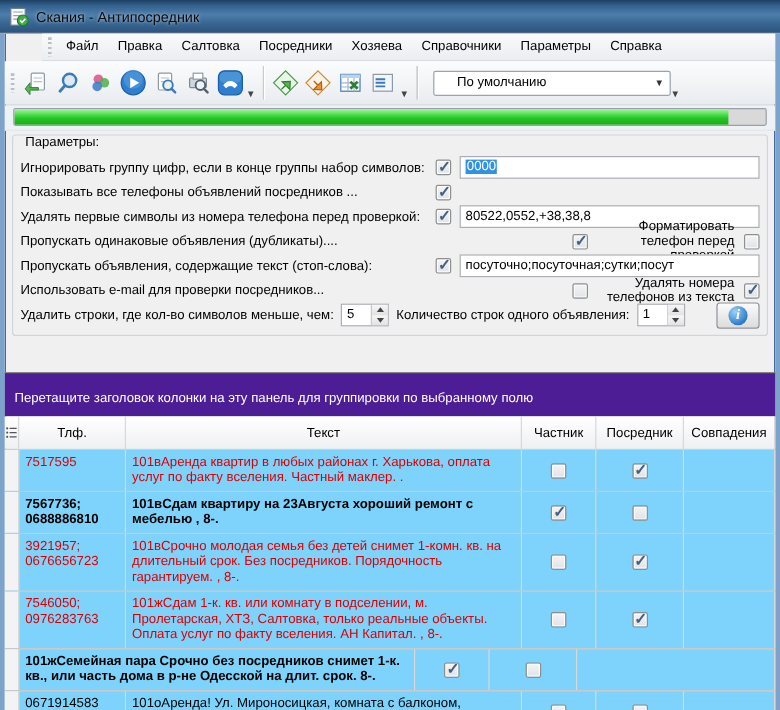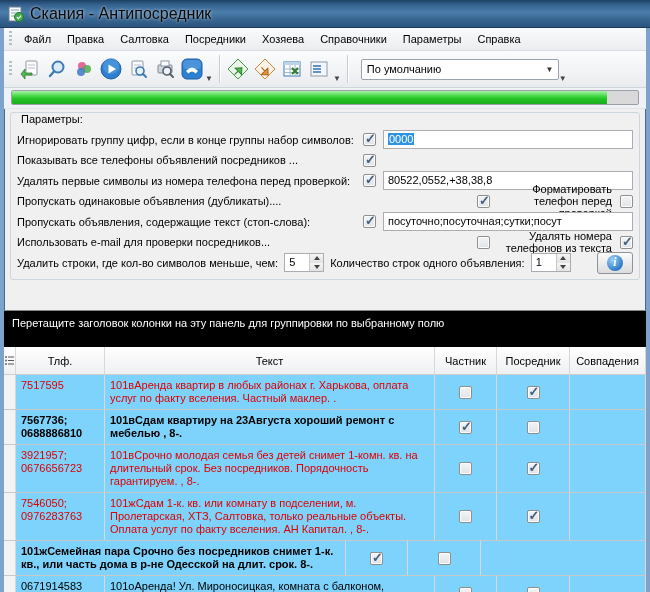--- a/index.html
+++ b/index.html
@@ -5,43 +5,43 @@
   * { box-sizing: border-box; margin: 0; padding: 0; }
   html,body { width:650px; height:592px; overflow:hidden; }
   body { font-family:"Liberation Sans", sans-serif; font-size:11px; color:#000; background:#f0f0f0; }
   .window { position:relative; width:650px; height:592px; background:#f0f0f0; }
 
   
   .titlebar { position:absolute; top:0; left:0; width:650px; height:28px;
     background:linear-gradient(180deg,#1d4063 0%,#35628f 18%,#4c7dab 45%,#36648f 75%,#2c5480 100%);
     display:flex; align-items:center; padding:0 8px; border-bottom:1px solid #1a3a5c; }
   .titlebar .app-icon { width:16px; height:16px; margin-right:6px; flex:0 0 auto; }
-  .titlebar .title-text { color:#0a0a0a; text-shadow:0 0 3px rgba(255,255,255,.7); font-size:16px; }
+  .titlebar .title-text { color:#0a0a0a; text-shadow:0 0 3px rgba(255,255,255,.7); font-size:12px; }
 
   
   .app-body { position:absolute; top:28px; left:0; right:0; bottom:0;
     border-left:4px solid #7da3ca; border-right:4px solid #7da3ca;
     box-shadow:inset 1px 0 0 #44699a, inset -1px 0 0 #44699a; background:#f0f0f0; }
 
   
   .menubar { height:23px; background:linear-gradient(#f9fafb,#ebedf0); border-bottom:1px solid #d9dde2;
-    display:flex; align-items:center; padding-left:4px; }
+    display:flex; align-items:center; padding-left:4px;margin-left:31px; }
   .grip { width:3px; height:16px; margin:0 4px 0 1px;
     background:repeating-linear-gradient(180deg,#b9bfc6 0 2px,transparent 2px 4px); }
   .menu-item { padding:3px 8px; cursor:default; }
 
   
   .toolbar { height:37px; background:linear-gradient(#fbfcfd,#e9ecef); border-bottom:1px solid #cfd6dd;
     display:flex; align-items:center; padding:0 4px; }
   .tb-btn { width:27px; height:28px; display:flex; align-items:center; justify-content:center; border-radius:3px; }
   .tb-caret { font-size:8px; color:#444; align-self:flex-end; padding:0 2px 4px 0; }
   .tb-sep { width:2px; height:28px; margin:0 4px;
     background:linear-gradient(90deg,#c6ccd3 0 1px,#ffffff 1px 2px); }
   .combo { margin-left:8px; width:198px; height:21px; background:#fff; border:1px solid #99a4b0;
-    border-radius:2px; display:flex; align-items:center; padding-left:5px; }
+    border-radius:2px; display:flex; align-items:center; padding-left:19px; }
   .combo .combo-text { flex:1; }
   .combo .combo-btn { width:17px; height:100%; display:flex; align-items:center; justify-content:center; color:#333; font-size:8px; }
 
   
   .progress-strip { height:21px; padding:2px 7px 3px 7px; background:#eef1f5; border-bottom:1px solid #e2e6ea; }
   .progress-track { height:15px; border:1px solid #9aa0a6; background:#d9d9d9; border-radius:2px; overflow:hidden; }
   .progress-fill { height:100%;
     background:linear-gradient(180deg,#a8f2a8 0%,#4ddd4d 35%,#23c423 60%,#1cab1c 100%); }
 
   
@@ -66,22 +66,22 @@
   .tri-up { width:0; height:0; border-left:3px solid transparent; border-right:3px solid transparent; border-bottom:4px solid #444; }
   .tri-down { width:0; height:0; border-left:3px solid transparent; border-right:3px solid transparent; border-top:4px solid #444; }
   .info-btn { margin-left:auto; width:36px; height:22px; border:1px solid #8e9299; border-radius:3px;
     background:linear-gradient(180deg,#fbfbfb,#dcdcdc); display:flex; align-items:center; justify-content:center; }
   .info-glyph { width:16px; height:16px; border-radius:50%;
     background:radial-gradient(circle at 35% 30%,#9fd1f7,#2e7cc9 70%,#1a5ea6);
     color:#fff; font-family:"Liberation Serif",serif; font-weight:bold; font-style:italic;
     display:flex; align-items:center; justify-content:center; font-size:12px; }
 
   
-  .grouping-bar { height:37px; background:#000000; border-top:1px solid #858585;
-    display:flex; align-items:flex-start; padding:6px 8px 0 8px; color:#fff;margin-top:30px; }
+  .grouping-bar { height:37px; background:#4c1d95; border-top:1px solid #858585;
+    display:flex; align-items:center; padding:6px 8px 0 8px; color:#fff;margin-top:30px; }
 
   
   .thead { height:28px; display:flex; background:linear-gradient(#ffffff,#eff0f2); border-bottom:1px solid #cfcfcf; }
   .th { display:flex; align-items:center; justify-content:center; border-right:1px solid #d8d8d8; overflow:hidden; }
   .c-ind   { width:12px;  flex:0 0 auto; }
   .c-phone { width:89px;  flex:0 0 auto; }
   .c-text  { width:330px; flex:0 0 auto; }
   .c-chk   { width:62px;  flex:0 0 auto; }
   .c-chk2  { width:73px;  flex:0 0 auto; }
   .c-sov   { flex:1; }

